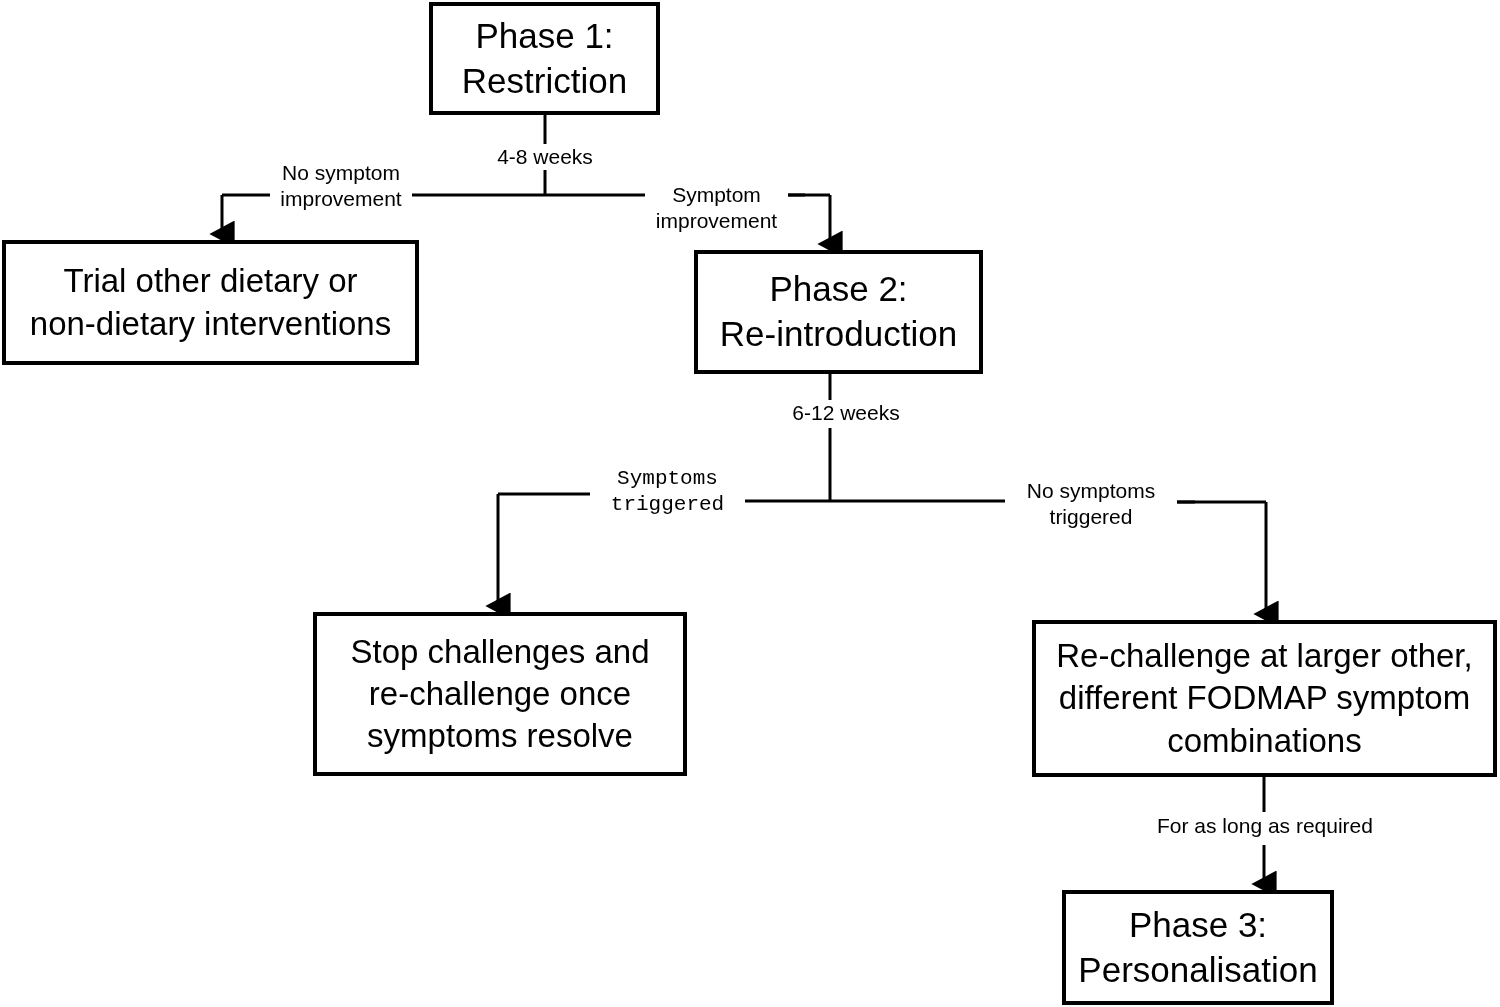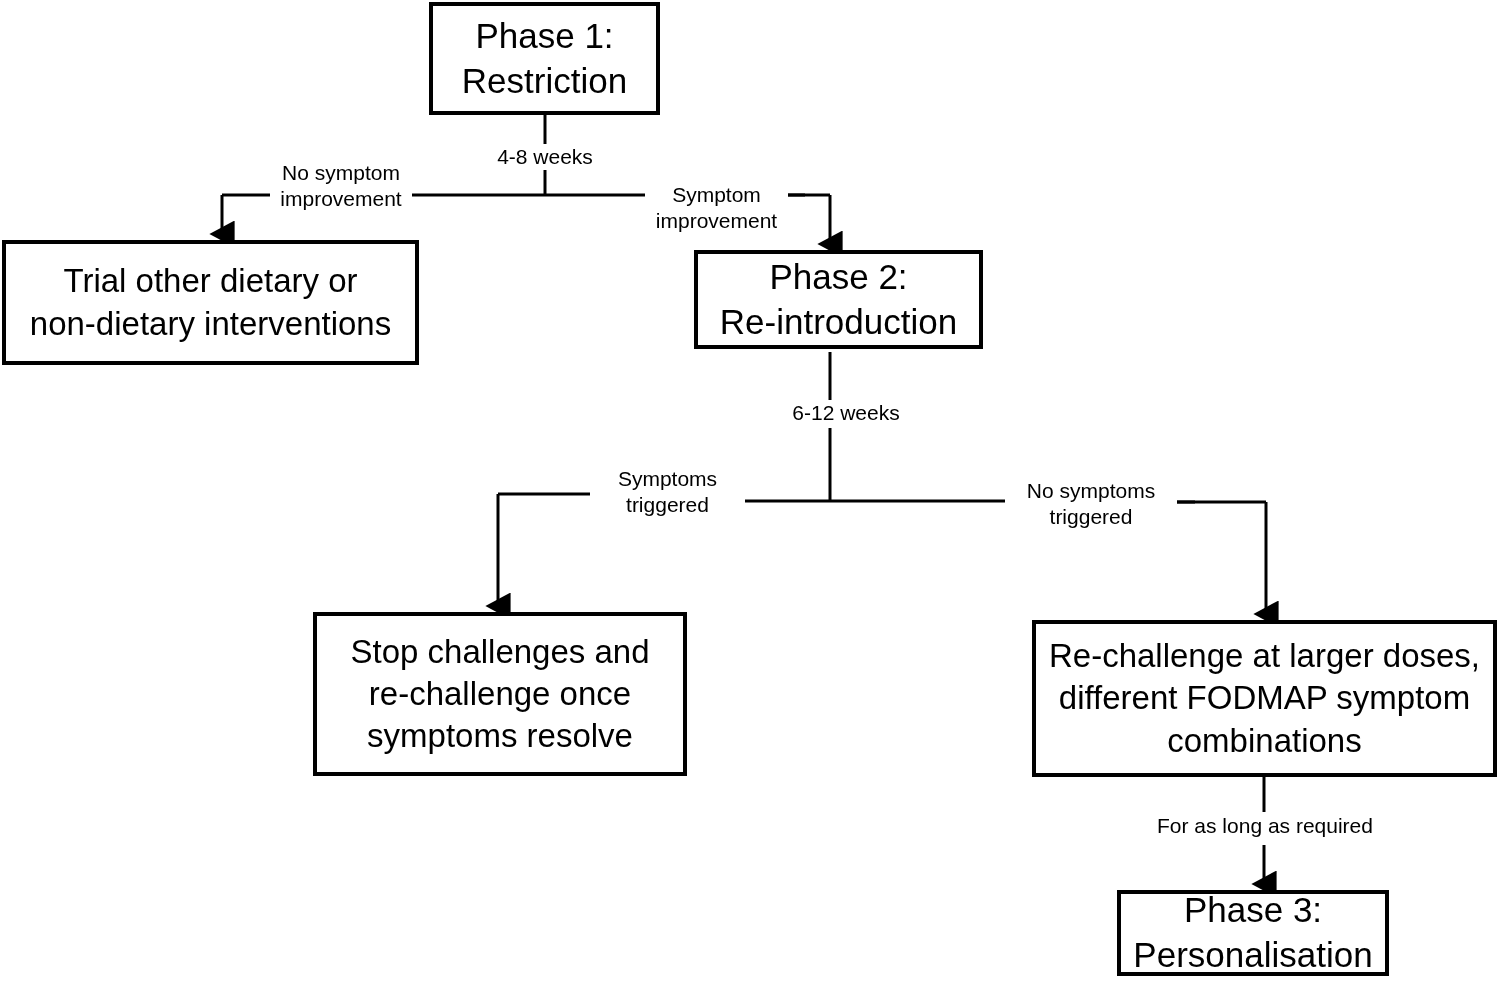--- a/index.html
+++ b/index.html
@@ -102,38 +102,38 @@
   <div class="node node-lg" style="left:429px; top:2px; width:231px; height:113px;">
     <span class="line">Phase 1:</span>
     <span class="line">Restriction</span>
   </div>
 
   <div class="node node-md" style="left:2px; top:240px; width:417px; height:125px;">
     <span class="line">Trial other dietary or</span>
     <span class="line">non-dietary interventions</span>
   </div>
 
-  <div class="node node-lg" style="left:694px; top:250px; width:289px; height:99px;">
+  <div class="node node-lg" style="left:694px; top:250px; width:289px; height:124px;">
     <span class="line">Phase 2:</span>
     <span class="line">Re-introduction</span>
   </div>
 
   <div class="node node-md" style="left:313px; top:612px; width:374px; height:164px;">
     <span class="line">Stop challenges and</span>
     <span class="line">re-challenge once</span>
     <span class="line">symptoms resolve</span>
   </div>
 
   <div class="node node-md" style="left:1032px; top:620px; width:465px; height:157px;">
-    <span class="line">Re-challenge at larger doses,</span>
+    <span class="line">Re-challenge at larger other,</span>
     <span class="line">different FODMAP symptom</span>
     <span class="line">combinations</span>
   </div>
 
-  <div class="node node-lg" style="left:1117px; top:890px; width:272px; height:86px;">
+  <div class="node node-lg" style="left:1062px; top:890px; width:272px; height:115px;">
     <span class="line">Phase 3:</span>
     <span class="line">Personalisation</span>
   </div>
 
   <div class="edge-label" style="left:495px; top:144px; width:100px;">
     <span class="line">4-8 weeks</span>
   </div>
 
   <div class="edge-label" style="left:271px; top:160px; width:140px;text-align:center;">
     <span class="line">No symptom</span>
@@ -142,21 +142,21 @@
 
   <div class="edge-label" style="left:646px; top:182px; width:141px;">
     <span class="line">Symptom</span>
     <span class="line">improvement</span>
   </div>
 
   <div class="edge-label" style="left:775px; top:400px; width:110px;margin-left:16px;">
     <span class="line">6-12 weeks</span>
   </div>
 
-  <div class="edge-label" style="left:591px; top:466px; width:153px;">
+  <div class="edge-label" style="left:591px; top:466px; width:153px;font-family:Liberation Mono, monospace;">
     <span class="line">Symptoms</span>
     <span class="line">triggered</span>
   </div>
 
   <div class="edge-label" style="left:1006px; top:478px; width:170px;text-align:center;">
     <span class="line">No symptoms</span>
     <span class="line">triggered</span>
   </div>
 
   <div class="edge-label" style="left:1145px; top:813px; width:240px;">

